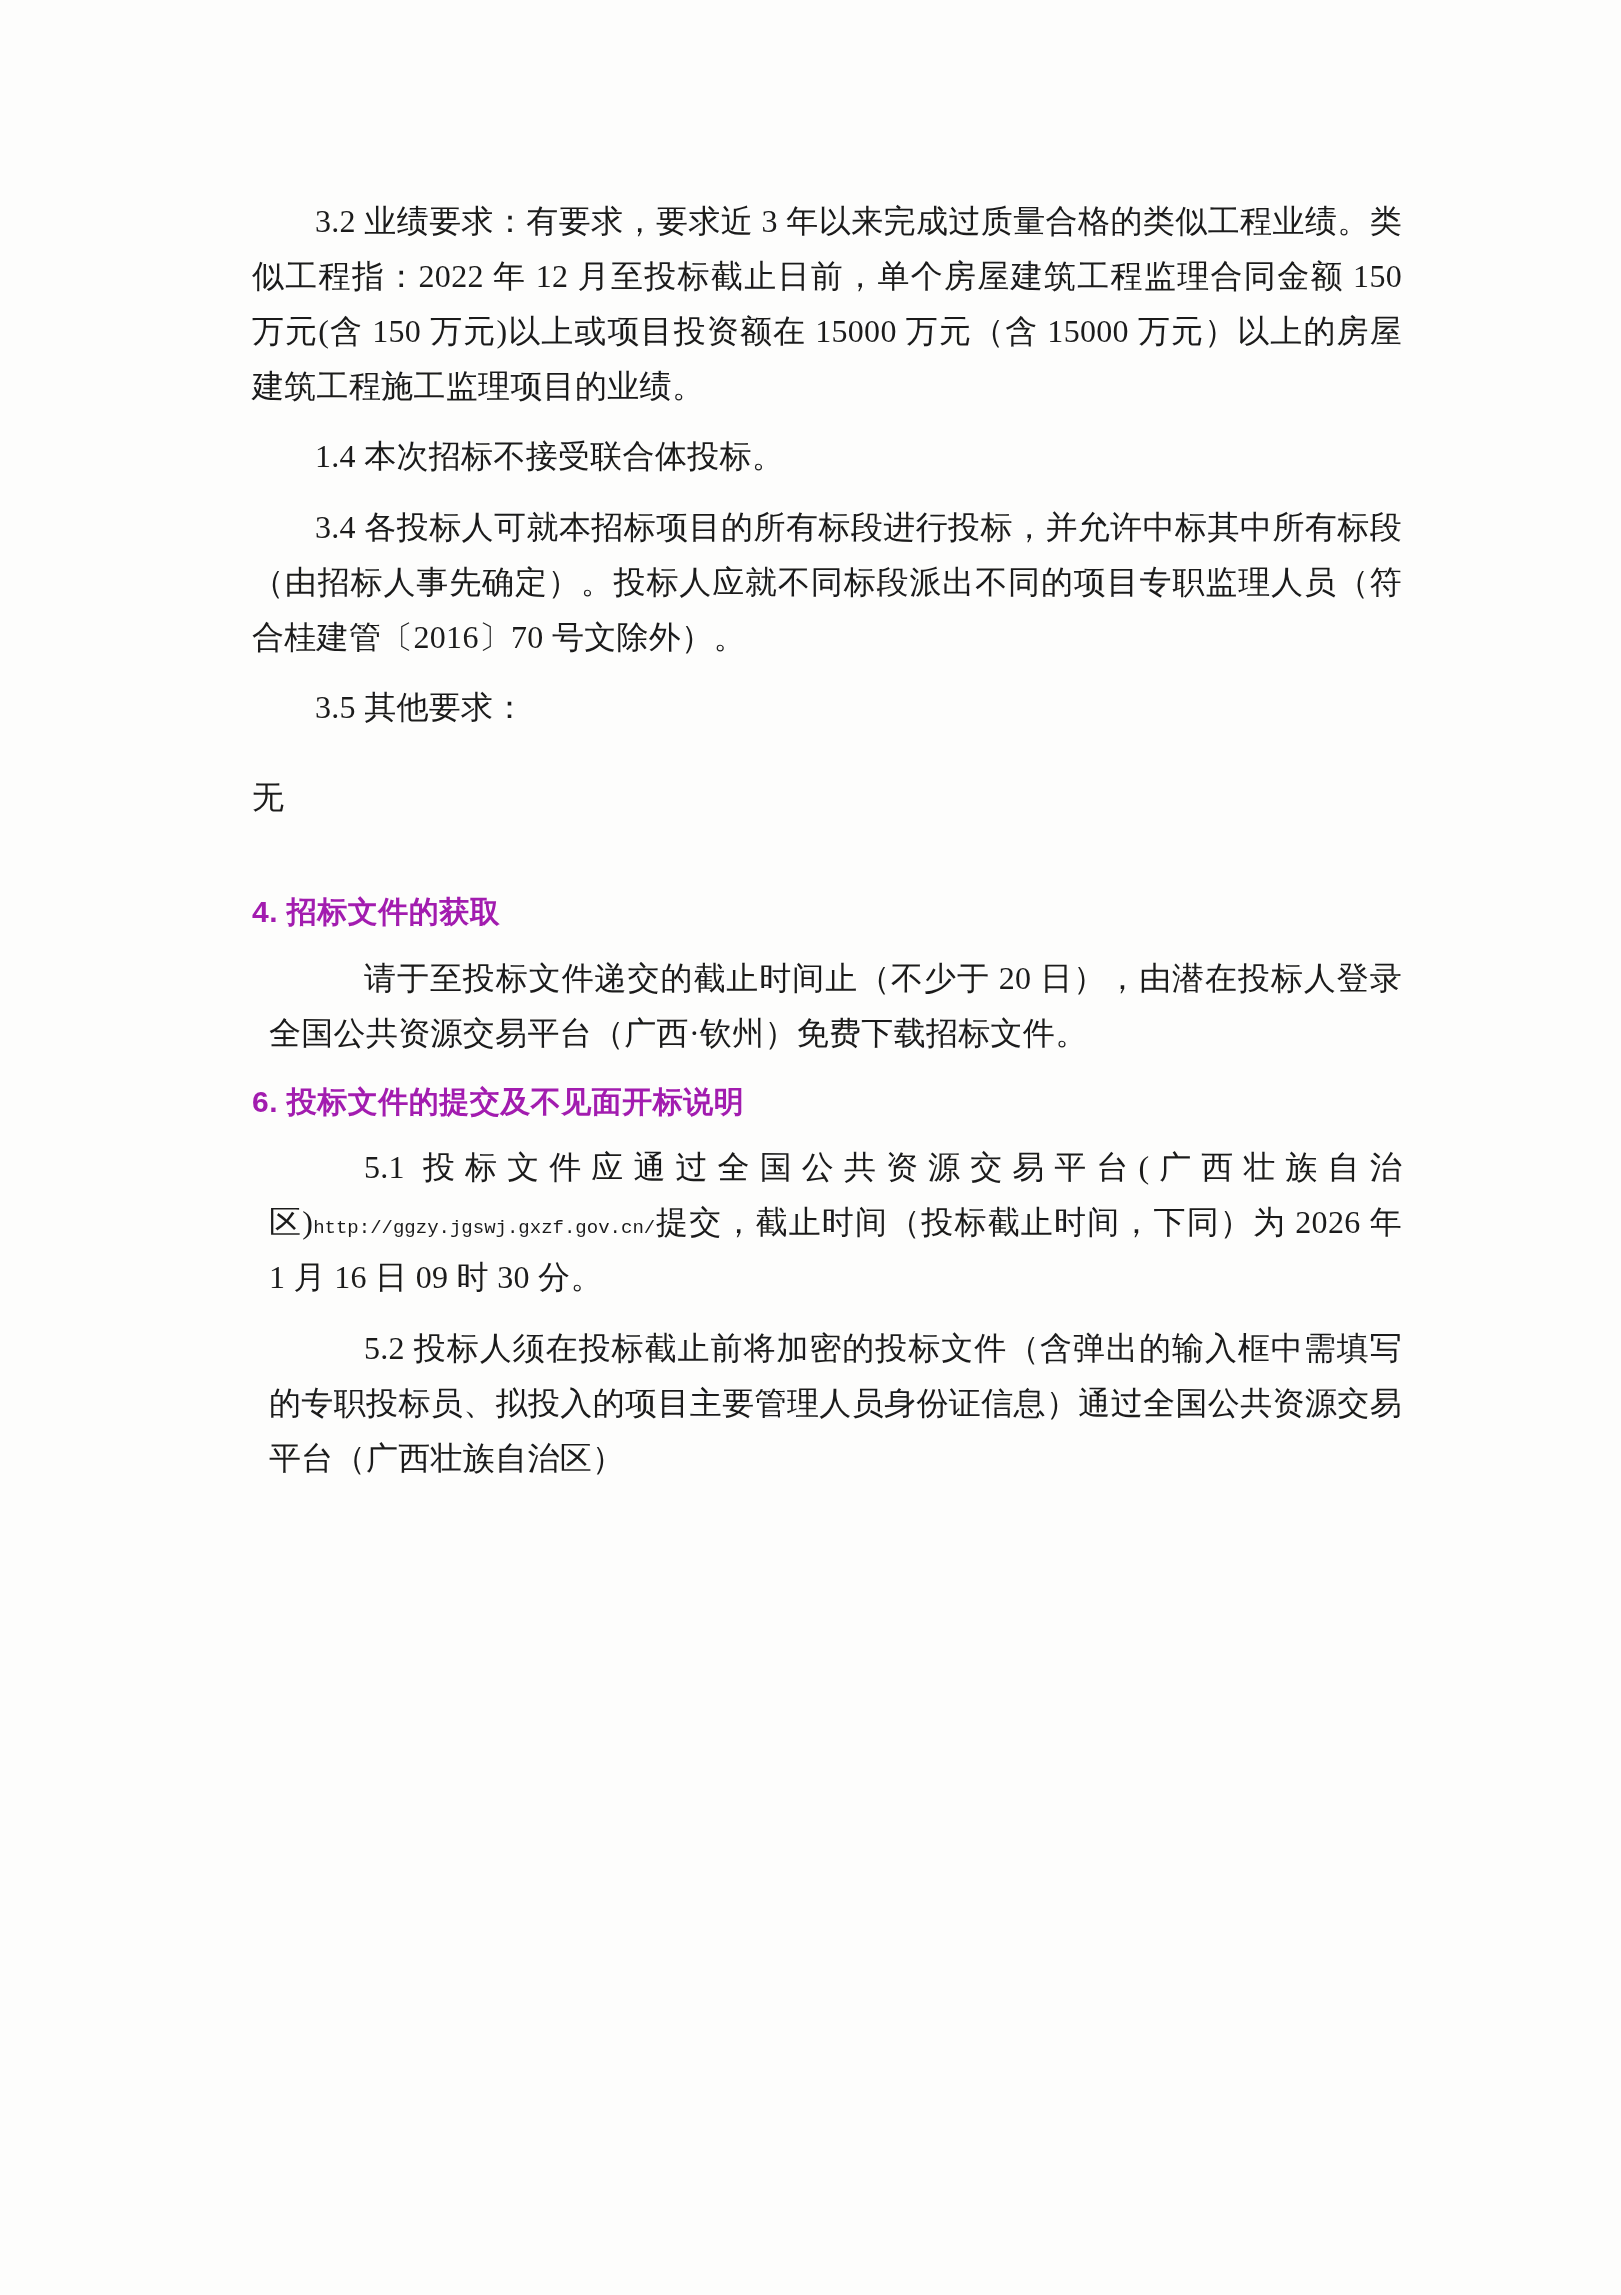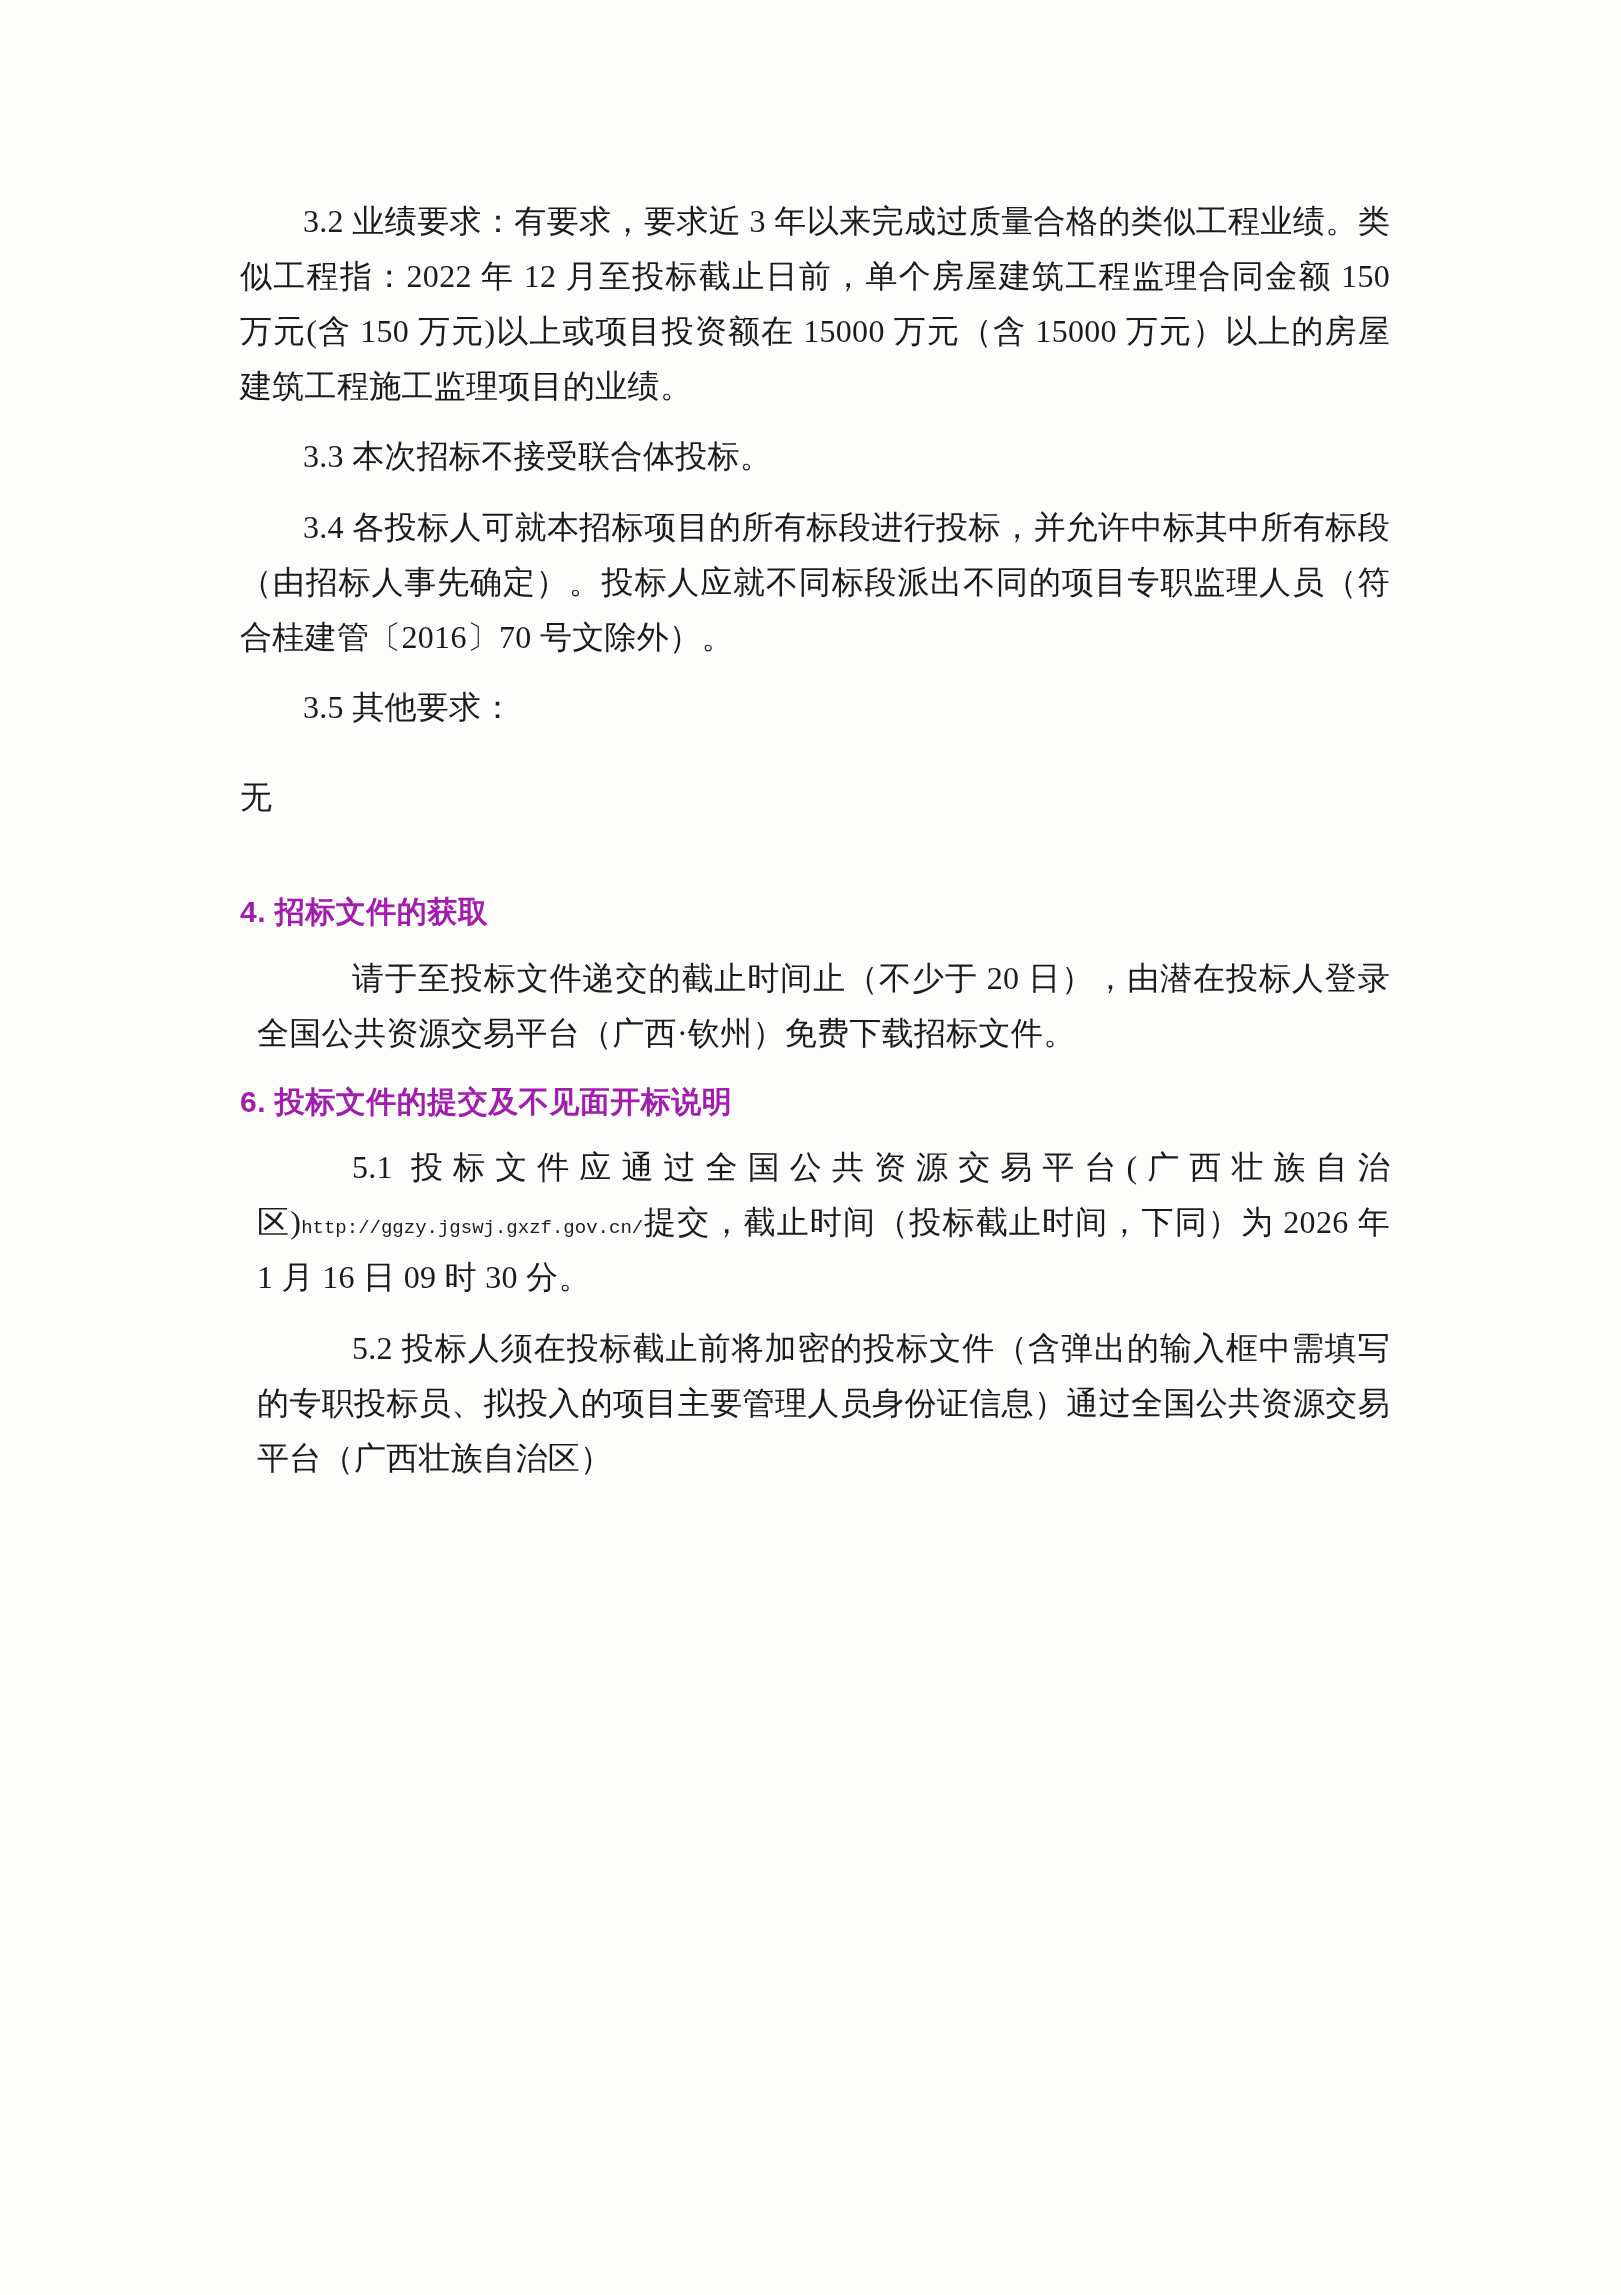--- a/index.html
+++ b/index.html
@@ -10,21 +10,21 @@
   .page {
     position: relative;
     width: 1622px;
     height: 2295px;
     background: #fdfdfc;
     box-sizing: border-box;
     overflow: hidden;
   }
   .content {
     position: absolute;
-    left: 240px;
+    left: 252px;
     top: 194px;
     width: 1150px;
   }
   .para {
     font-family: "Liberation Serif", "DejaVu Serif", serif;
     font-size: 32px;
     line-height: 1.72;
     color: #1b1b1b;
     margin: 0 0 2px 0;
     text-align: justify;
@@ -66,21 +66,21 @@
 </head>
 <body>
 
 <div class="page">
   <div class="content">
 
     <p class="para indent">3.2 业绩要求：有要求，要求近 3 年以来完成过质量合格的类似工程业绩。类似工程指：2022 年 12 月至投标截止日前，单个房屋建筑工程监理合同金额 150 万元(含 150 万元)以上或项目投资额在 15000 万元（含 15000 万元）以上的房屋建筑工程施工监理项目的业绩。</p>
 
     <div class="gap-sm"></div>
 
-    <p class="para indent">3.3 本次招标不接受联合体投标。</p>
+    <p class="para indent">1.4 本次招标不接受联合体投标。</p>
 
     <div class="gap-sm"></div>
 
     <p class="para indent">3.4 各投标人可就本招标项目的所有标段进行投标，并允许中标其中所有标段（由招标人事先确定）。投标人应就不同标段派出不同的项目专职监理人员（符合桂建管〔2016〕70 号文除外）。</p>
 
     <div class="gap-sm"></div>
 
     <p class="para indent">3.5 其他要求：</p>
 
     <div class="gap-md"></div>

